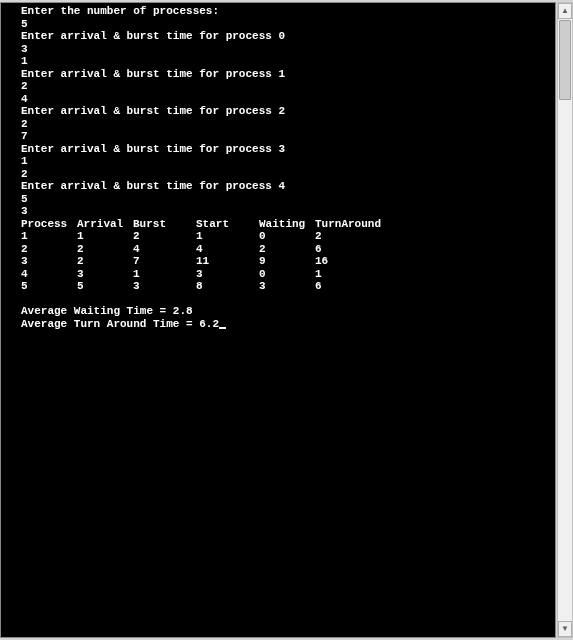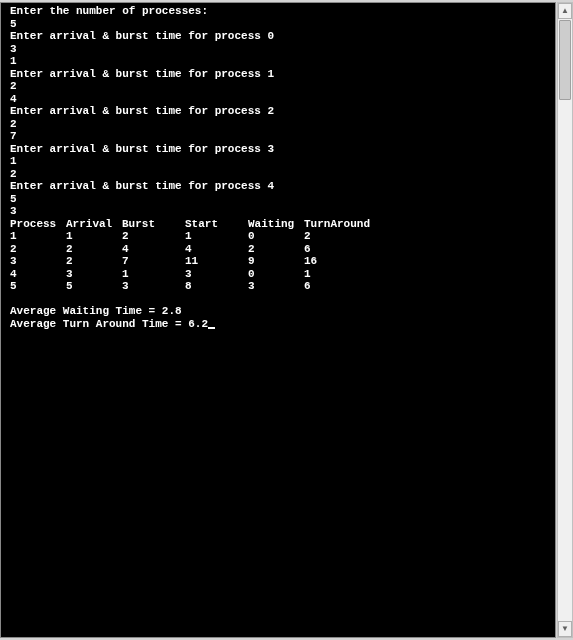--- a/index.html
+++ b/index.html
@@ -21,21 +21,21 @@
     }
     .terminal {
       width: 100%;
       height: 100%;
       background: #000;
       color: #fff;
       font-family: "Lucida Console", "Courier New", monospace;
       font-size: 11px;
       line-height: 12.5px;
       font-weight: bold;
-      padding: 2px 0 0 9px;
+      padding: 2px 0 0 20px;
       white-space: pre;
       overflow: hidden;
     }
     .cursor {
       display: inline-block;
       width: 7px;
       height: 2px;
       background: #fff;
       vertical-align: bottom;
       margin-bottom: 1px;

